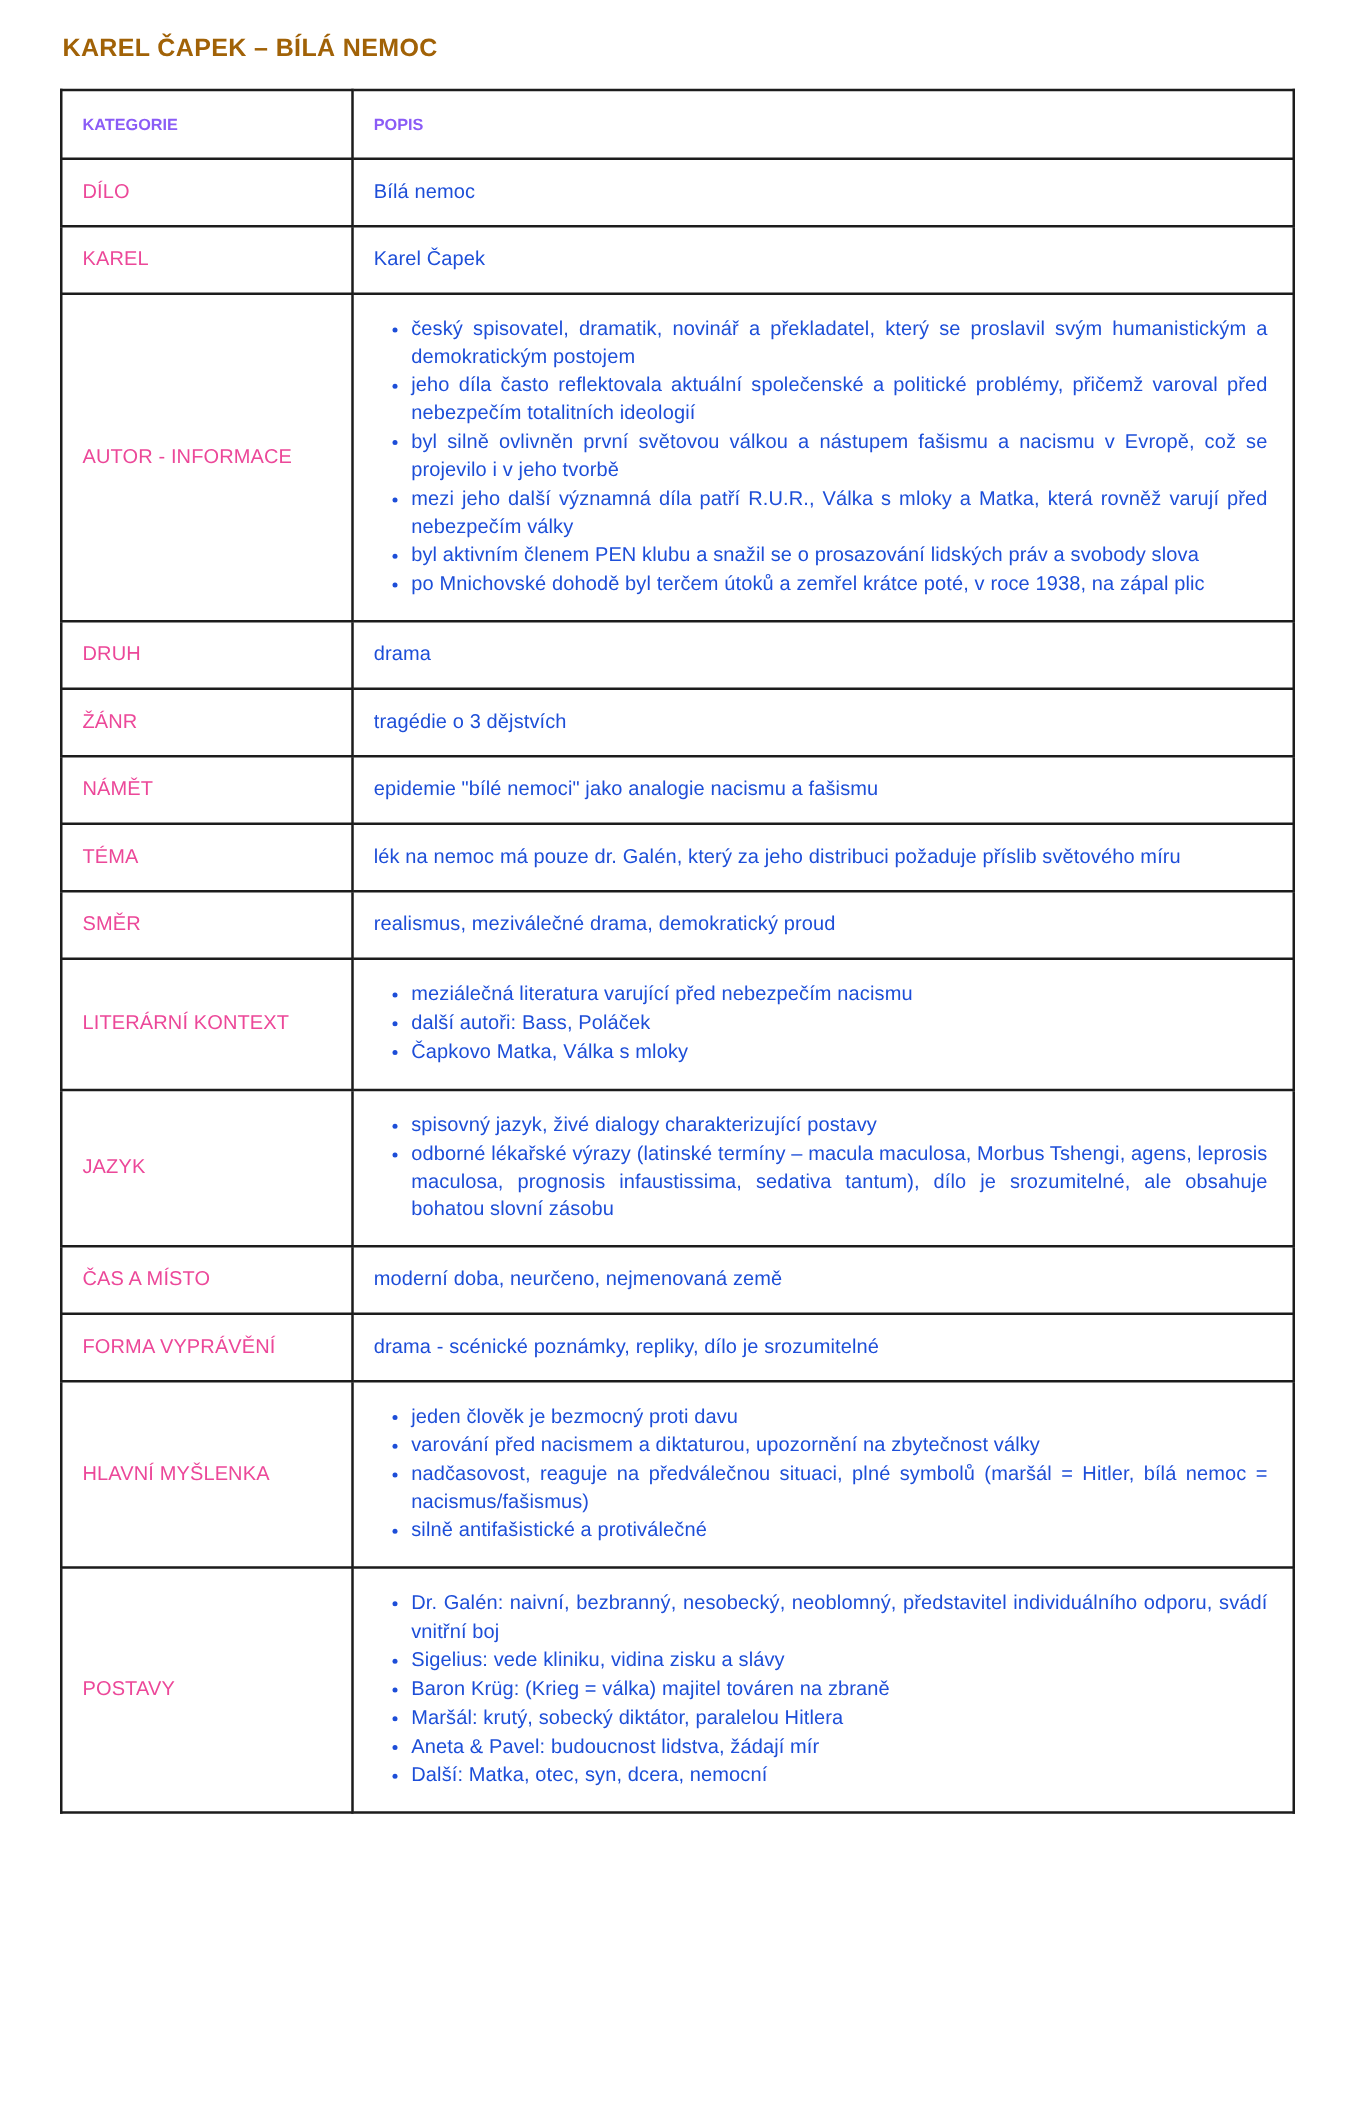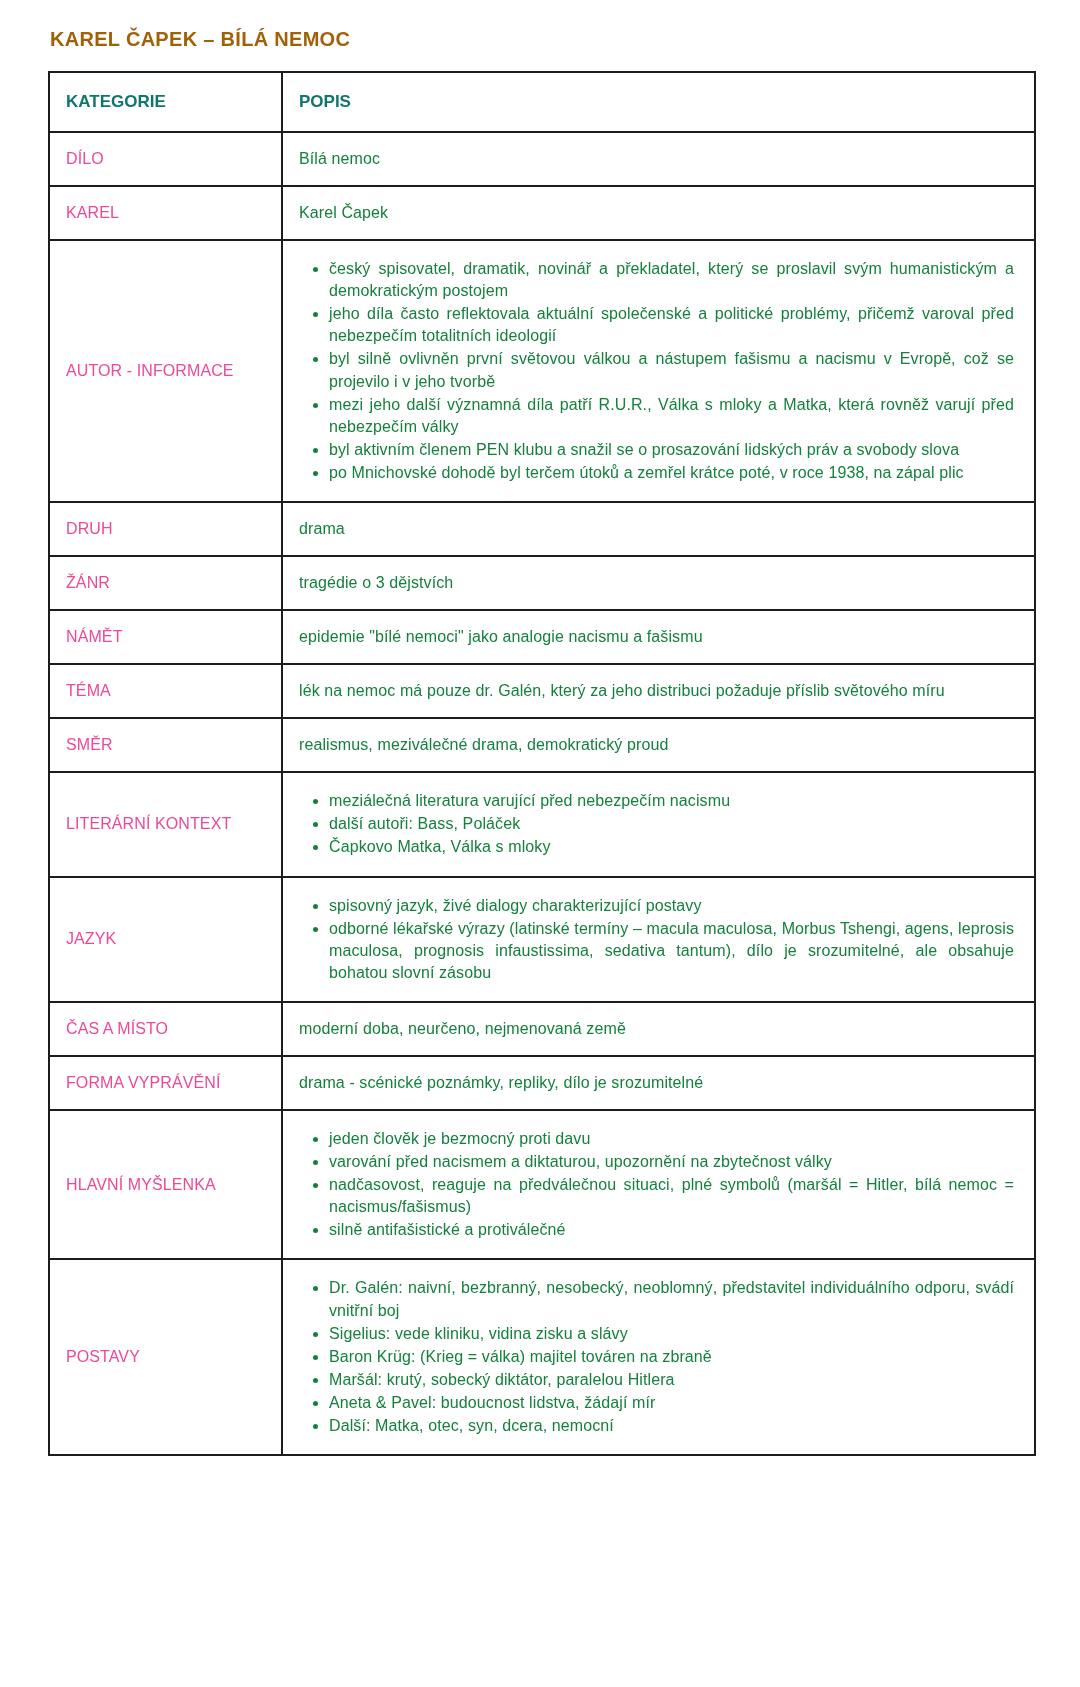--- a/index.html
+++ b/index.html
@@ -29,37 +29,37 @@
     width: 988px;
   }
   table.analysis th,
   table.analysis td {
     border: 2px solid #1c1c1c;
     vertical-align: middle;
     box-sizing: border-box;
   }
   th.hdr {
     text-align: left;
-    font-size: 17px;
+    font-size: 13px;
     font-weight: 700;
     padding: 19px 16px;
-    color: #0f766e;
+    color: #8b5cf6;
   }
   td.cat {
     font-size: 16px;
     padding: 16px 14px 16px 16px;
     letter-spacing: 0.1px;
     color: #ec4899;
   }
   td.desc {
     font-size: 16px;
     padding: 15px 20px 15px 16px;
     letter-spacing: 0.1px;
     line-height: 1.38;
-    color: #15803d;
+    color: #1d4ed8;
   }
   td.desc p {
     margin: 0;
     text-align: justify;
   }
   td.desc ul {
     margin: 2px 0;
     padding-left: 30px;
   }
   td.desc li {

